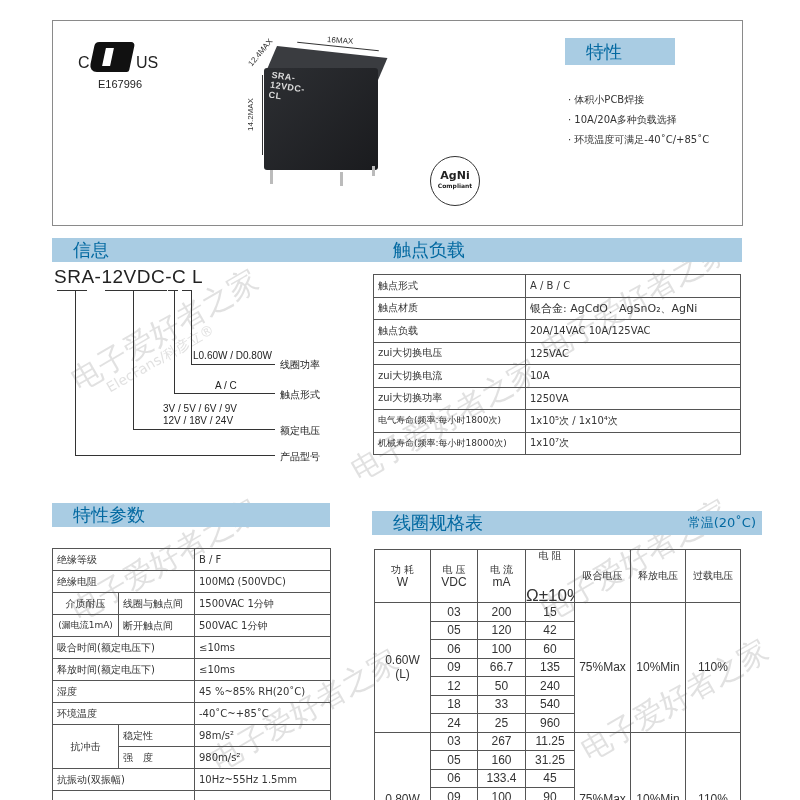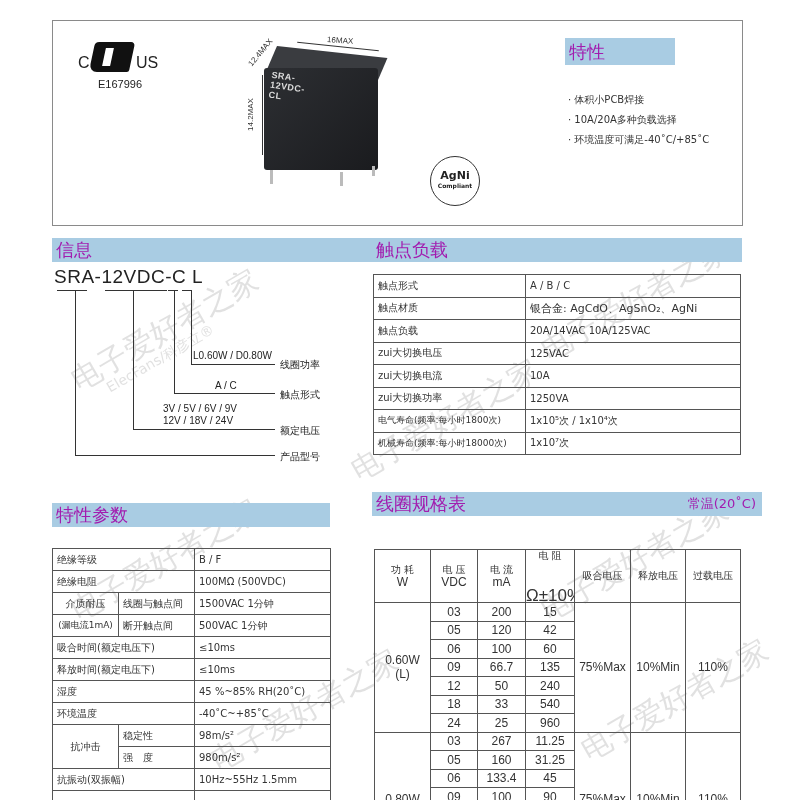--- a/index.html
+++ b/index.html
@@ -1,20 +1,20 @@
 <!DOCTYPE html>
 <html><head>
 <meta charset="utf-8">
 <style>
   html, body { margin:0; padding:0; }
   body { width:800px; height:800px; background:#ffffff; position:relative; overflow:hidden;
          font-family:"DejaVu Sans", "Liberation Sans", sans-serif; color:#222; }
   .abs { position:absolute; }
   .top-box { left:52px; top:20px; width:689px; height:204px; border:1px solid #8a8a8a; background:#fff; }
-  .hdr { position:absolute; background:#a9cce3; height:24px; font-size:18px; line-height:24px; color:#a21caf; padding-left:4px; box-sizing:border-box; }
+  .hdr { position:absolute; background:#a9cce3; height:24px; font-size:18px; line-height:24px; color:#0369a1; padding-left:21px; box-sizing:border-box; }
   .hdr .right { position:absolute; right:6px; top:0; font-size:13px;margin-left:20px; }
   
   .ul-logo { left:78px; top:42px; width:100px; height:40px; }
   .ul-c { position:absolute; left:0; top:12px; font-size:16px; font-family:"Liberation Sans", sans-serif; }
   .ul-mark { position:absolute; left:14px; top:0; width:40px; height:30px; background:#111; transform:skewX(-12deg); border-radius:4px 4px 2px 8px; }
   .ul-mark::after { content:""; position:absolute; left:12px; top:6px; width:8px; height:18px; background:#fff; }
   .ul-us { position:absolute; left:58px; top:12px; font-size:16px; font-family:"Liberation Sans", sans-serif; }
   .ul-code { left:98px; top:78px; font-size:11px; font-family:"Liberation Sans", sans-serif; }
   
   .relay-body { left:264px; top:68px; width:114px; height:102px; background:linear-gradient(135deg,#2d2f33,#1a1b1e); border-radius:3px; transform:skewY(0deg); }
@@ -222,21 +222,21 @@
         <td colspan="2">抗振动(双振幅)</td>
         <td>10Hz~55Hz 1.5mm</td>
       </tr>
   <tr>
         <td colspan="2"></td>
         <td></td>
       </tr>
 </tbody>
   </table>
 
-<div class="hdr" style="left:372px;top:492px;width:390px;">
+<div class="hdr" style="left:372px;top:511px;width:390px;">
   <span>线圈规格表</span>
   <span class="right">常温(20˚C)</span>
 </div>
 <table class="coil" style="left:374px;top:549px;width:366px;">
   <colgroup>
     <col style="width:56px">
       <col style="width:47px">
       <col style="width:48px">
       <col style="width:49px">
     <col style="width:56px">

